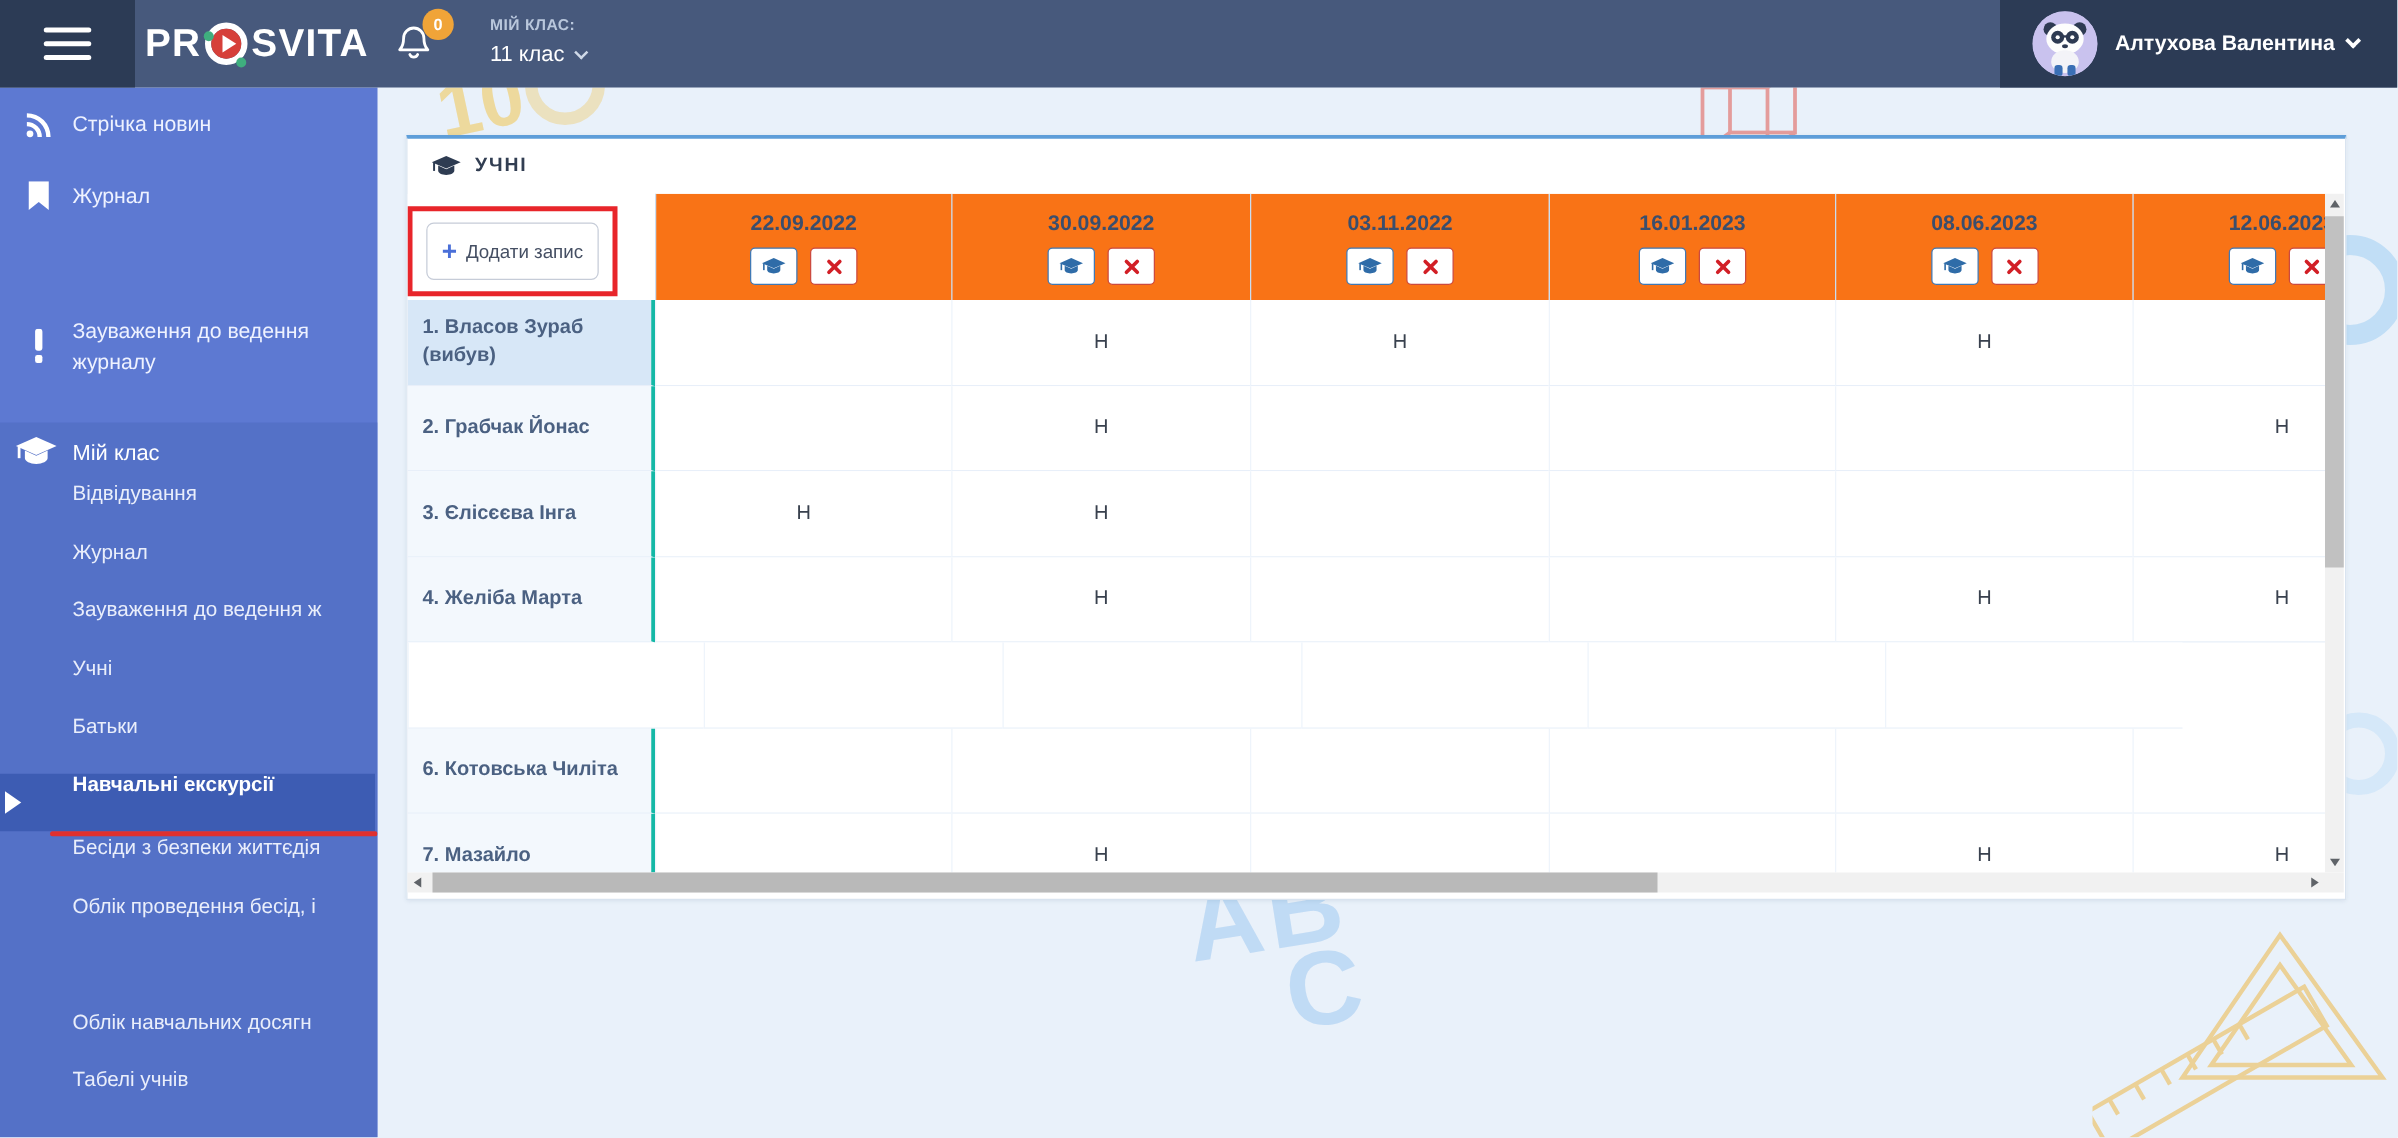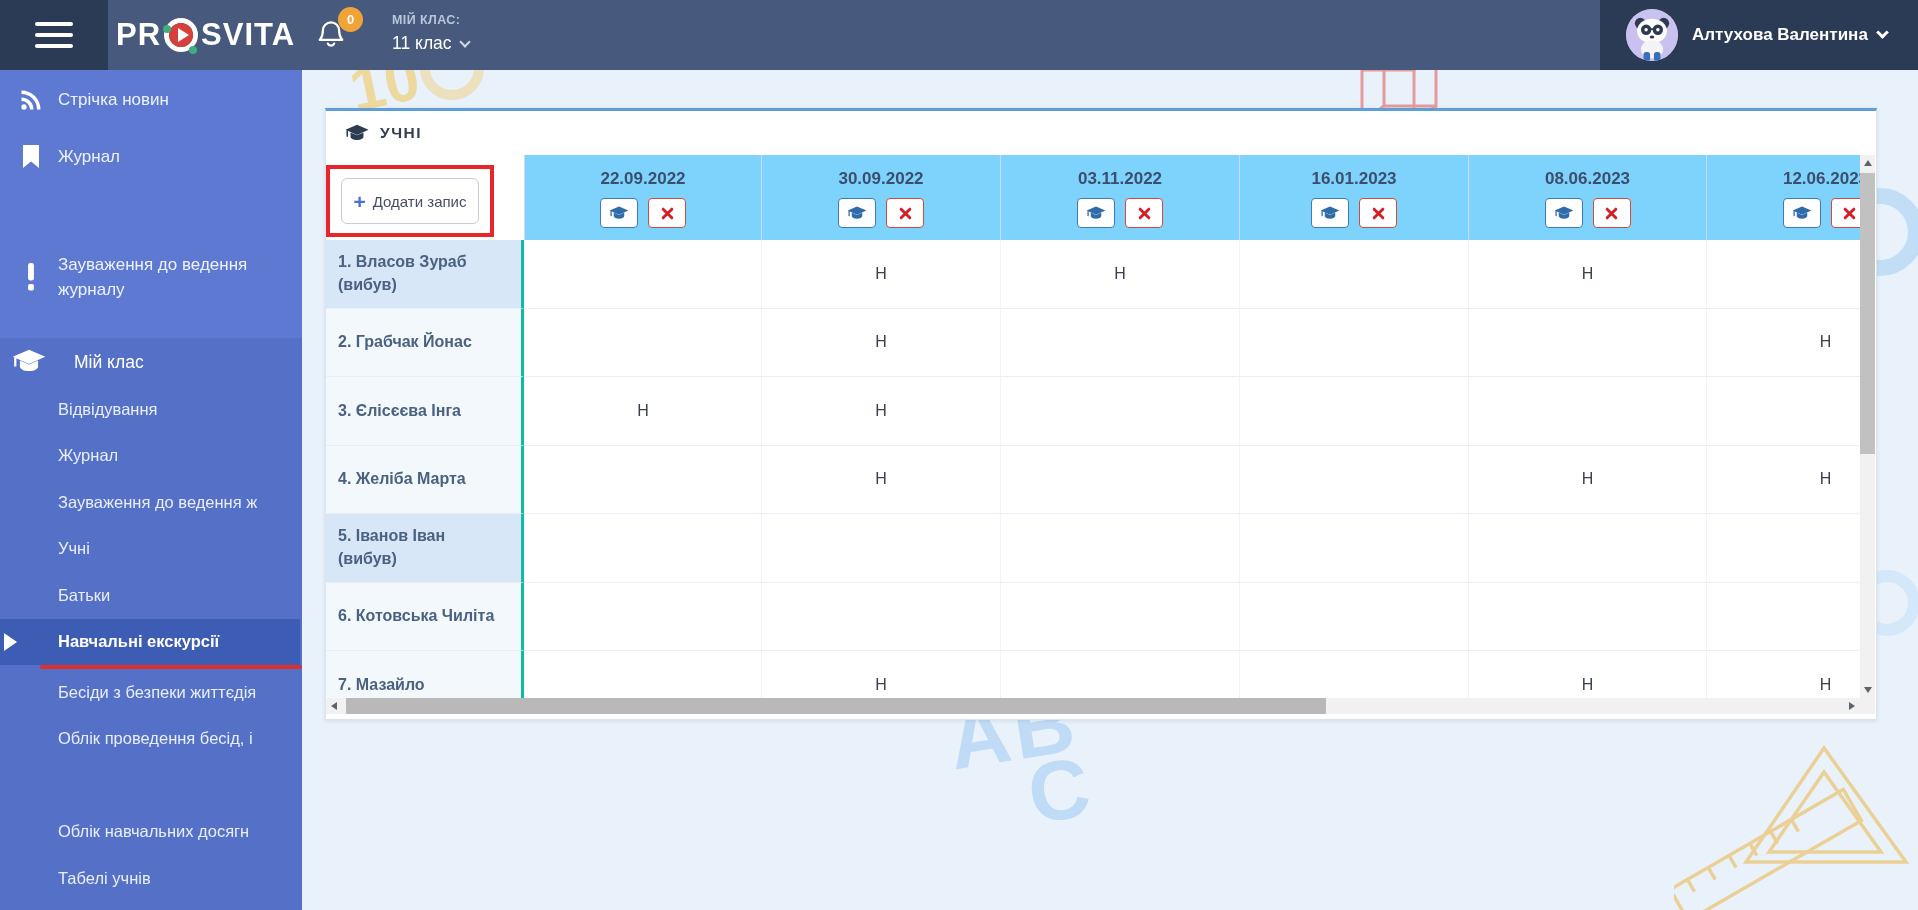--- a/index.html
+++ b/index.html
@@ -41,24 +41,24 @@
   
   .sidebar{position:absolute;left:0;top:70px;width:302px;height:840px;background:#5d79d2;z-index:20;overflow:hidden;}
   .side-item{position:absolute;left:0;width:302px;display:flex;align-items:center;cursor:pointer;color:#eef2ff;}
   .side-item .s-icon{position:absolute;left:16px;width:30px;height:30px;display:flex;
                      align-items:center;justify-content:center;color:#fff;}
   .side-item .s-label{margin-left:58px;margin-right:8px;font-size:17px;line-height:1.5;}
   .it0{top:2px;height:56px;} .it1{top:58px;height:57px;} .it2{top:115px;height:58px;}
   .it3{top:163px;height:88px;}
   .section-bg{position:absolute;left:0;top:268px;width:302px;height:572px;background:#5471c7;}
   .sec-head{position:absolute;top:268px;height:48px;left:0;width:302px;display:flex;align-items:center;
-            color:#fff;cursor:pointer;padding-left:16px;}
+            color:#fff;cursor:pointer;}
   .sec-head .s-icon{position:absolute;left:8px;width:42px;height:30px;color:#fff;display:flex;align-items:center;justify-content:center;}
   .sec-head .s-label{margin-left:58px;font-size:17.5px;}
-  .sub-item{position:absolute;left:0;width:300px;height:46.5px;display:flex;align-items:center;cursor:pointer;}
+  .sub-item{position:absolute;left:0;width:300px;height:46.5px;display:flex;cursor:pointer;}
   .sub-item .s-label{margin-left:58px;font-size:16.5px;color:#e9eefb;white-space:nowrap;overflow:hidden;width:244px;}
   .sub-item.active{background:#3d5cb3;}
   .sub-item.active .s-label{font-weight:bold;color:#fff;}
   .active-marker{position:absolute;left:4px;top:14px;width:0;height:0;
                  border-top:9px solid transparent;border-bottom:9px solid transparent;
                  border-left:13px solid #fff;}
   .red-underline{position:absolute;left:40px;width:262px;height:4px;background:#e0302e;border-radius:2px;}
 
   
   .main{position:absolute;left:302px;top:70px;width:1616px;height:840px;background:#e9f1fa;overflow:hidden;}
@@ -75,21 +75,21 @@
   .deco-ruler{left:1372px;top:640px;}
 
   
   .card{position:absolute;left:23px;top:38px;width:1552px;height:612px;background:#fff;z-index:5;
         border:1px solid #d9e4f0;border-top:3px solid #5e9ed9;box-shadow:0 1px 4px rgba(40,70,110,.12);}
   .card-header{position:absolute;left:0;top:0;width:100%;height:44px;display:flex;align-items:center;
                padding-left:19px;gap:11px;color:#2e3c52;}
   .card-title{font-size:15.5px;font-weight:600;letter-spacing:1.5px;color:#323e52;}
 
   .thead{position:absolute;left:0;top:44px;width:1534px;height:85px;display:flex;overflow:hidden;}
-  .hc{height:85px;background:#7dd3fc;border-left:1px solid #c9ddf1;display:flex;flex-direction:column;
+  .hc{height:85px;background:#f97316;border-left:1px solid #c9ddf1;display:flex;flex-direction:column;
       align-items:center;padding-top:14px;gap:9px;flex:none;}
   .hc.first{background:#fff;border-left:none;position:relative;}
   .hdate{font-size:17px;font-weight:bold;color:#3b4e6d;white-space:nowrap;}
   .hbtns{display:flex;gap:10px;}
   .ib{width:38px;height:30px;border-radius:4px;background:#fff;display:flex;align-items:center;
       justify-content:center;cursor:pointer;padding:0;}
   .ib-blue{border:1px solid #4079b5;color:#2f6ca8;}
   .ib-red{border:1px solid #cc4a3f;}
   .red-hl{position:absolute;left:0px;top:10px;width:168px;height:72px;border:4px solid #e8252a;}
   .add-btn{position:absolute;left:15px;top:23px;width:138px;height:46px;background:#fff;
@@ -462,23 +462,20 @@
               <span>4. Желіба Марта</span>
             </div>
           <div class="cell dc cw1"></div>
           <div class="cell dc cw2">Н</div>
           <div class="cell dc cw3"></div>
           <div class="cell dc cw4"></div>
           <div class="cell dc cw5">Н</div>
           <div class="cell dc cw6">Н</div>
         </div>
         <div class="trow">
-          <div class="cell name dep">
-              <span>5. Іванов Іван (вибув)</span>
-            </div>
           <div class="cell dc cw1"></div>
           <div class="cell dc cw2"></div>
           <div class="cell dc cw3"></div>
           <div class="cell dc cw4"></div>
           <div class="cell dc cw5"></div>
           <div class="cell dc cw6"></div>
         </div>
         <div class="trow">
           <div class="cell name">
               <span>6. Котовська Чиліта</span>

